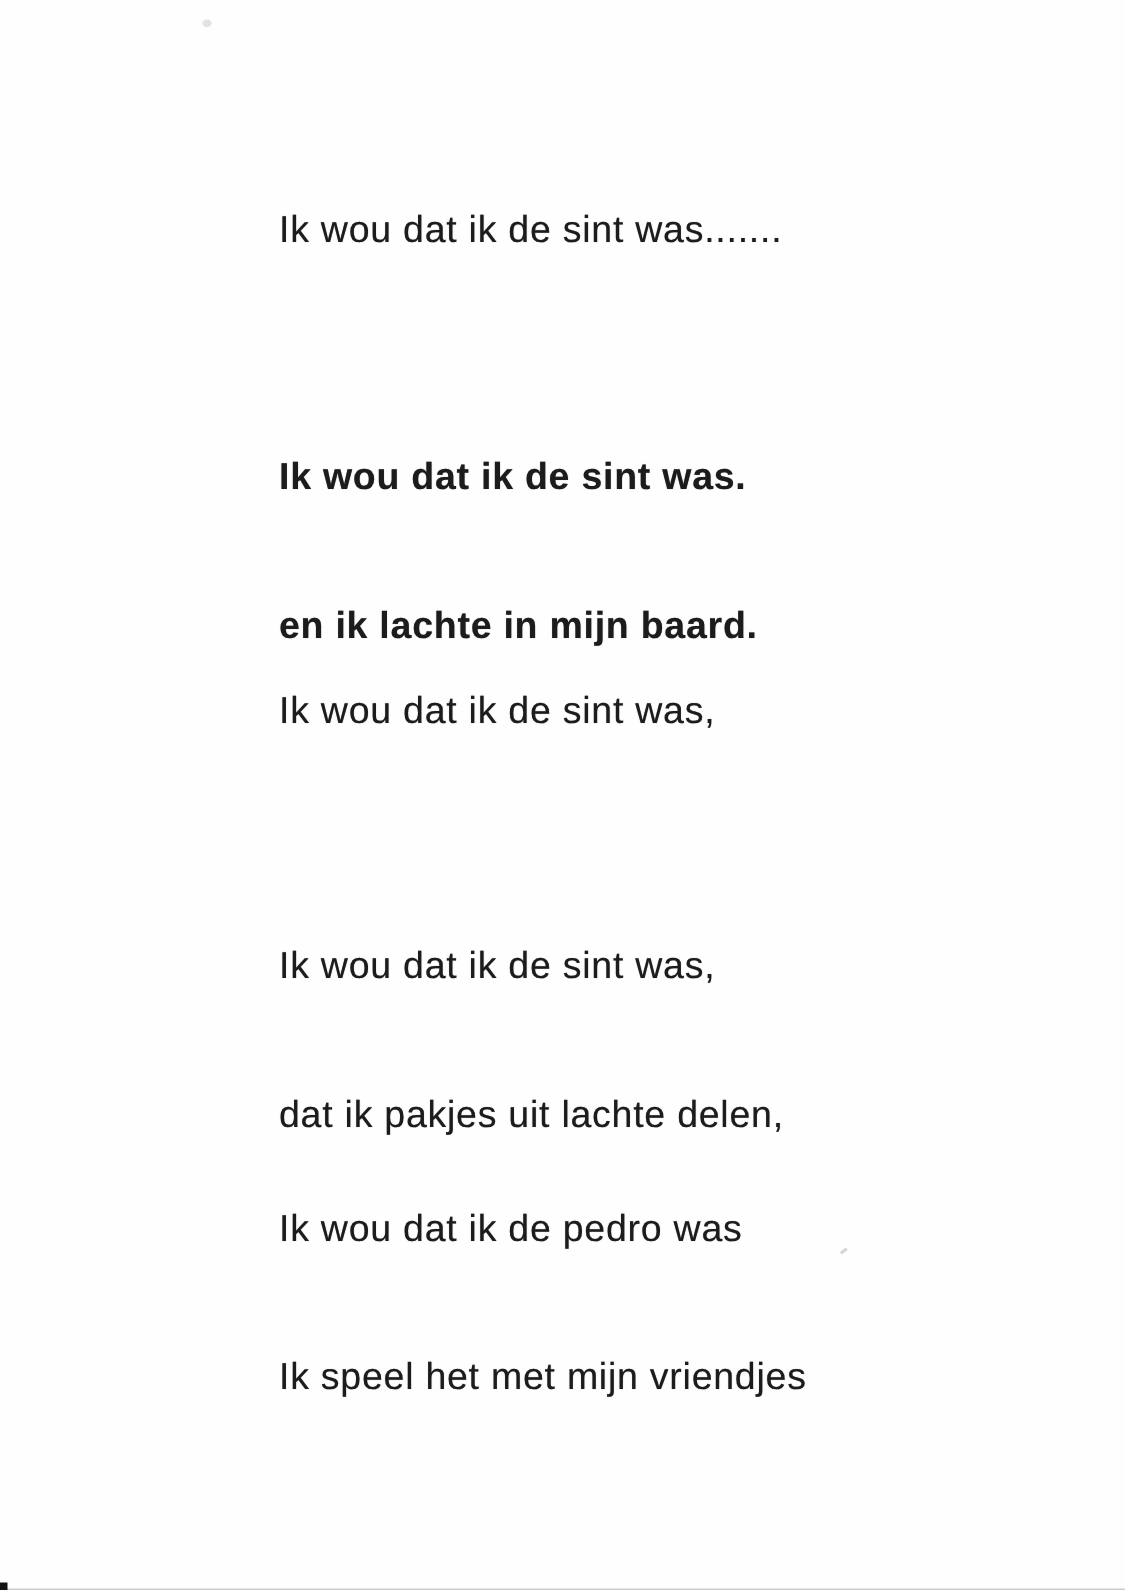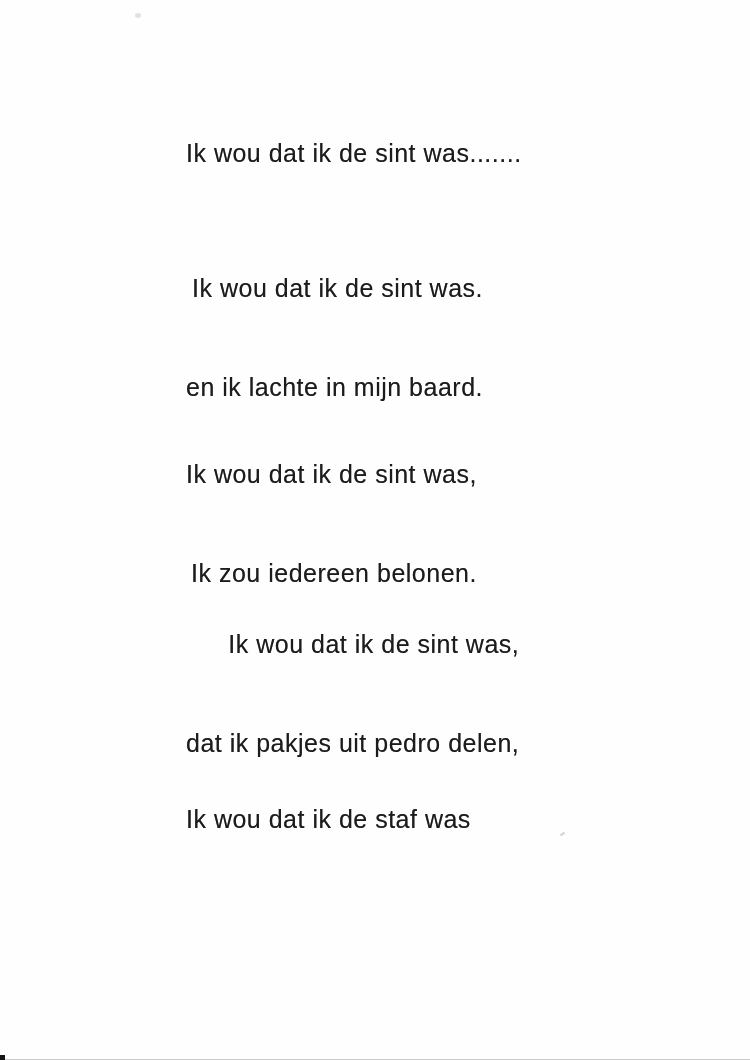--- a/index.html
+++ b/index.html
@@ -22,21 +22,21 @@
     position: absolute;
     left: 186px;
     font-size: 25px;
     line-height: 33px;
     letter-spacing: 0.5px;
     white-space: pre;
     
     text-shadow: 0 0 0.6px rgba(30,30,30,0.55);
   }
   .title  { top: 137px; }
-  .st1    { top: 206px; }
+  .st1    { top: 236px; font-weight: bold; }
   .st2    { top: 392px; }
   .st3    { top: 562px; }
   .st4    { top: 737px; }
 
   
   .corner-mark {
     position: absolute;
     left: 0;
     bottom: 0;
     width: 5px;
@@ -64,41 +64,41 @@
     top: 833px;
     width: 5px;
     height: 2px;
     transform: rotate(-35deg);
     opacity: 0.55;
   }
 </style>
 </head>
 <body>
 
-<div class="page" style="background: rgb(254, 254, 254); color: rgb(28, 28, 28); text-align: right;">
+<div class="page" style="background: rgb(254, 254, 254); color: rgb(28, 28, 28);">
 
   <div class="textblock title">Ik wou dat ik de sint was.......</div>
 
   <div class="textblock st1">
     <div>Ik wou dat ik de sint was.</div>
     <div>en ik lachte in mijn baard.</div>
   </div>
 
   <div class="textblock st2">
     <div>Ik wou dat ik de sint was,</div>
-    <div>Ik zou iedereen belonen.</div>
   </div>
 
   <div class="textblock st3">
     <div>Ik wou dat ik de sint was,</div>
-    <div>dat ik pakjes uit pedro delen,</div>
+    <div>dat ik pakjes uit lachte delen,</div>
   </div>
 
   <div class="textblock st4">
-    <div>Ik wou dat ik de staf was</div>
+    <div>Ik wou dat ik de pedro was</div>
+    <div>Ik speel het met mijn vriendjes</div>
     
   </div>
 
   <div class="speck-a" style="background: rgb(176, 176, 176);"></div>
   <div class="speck-b" style="background: rgb(176, 176, 176);"></div>
   <div class="bottom-hairline" style="background: rgba(0, 0, 0, 0.2);"></div>
   <div class="corner-mark" style="background: rgb(20, 20, 20);"></div>
 
 </div>
 

